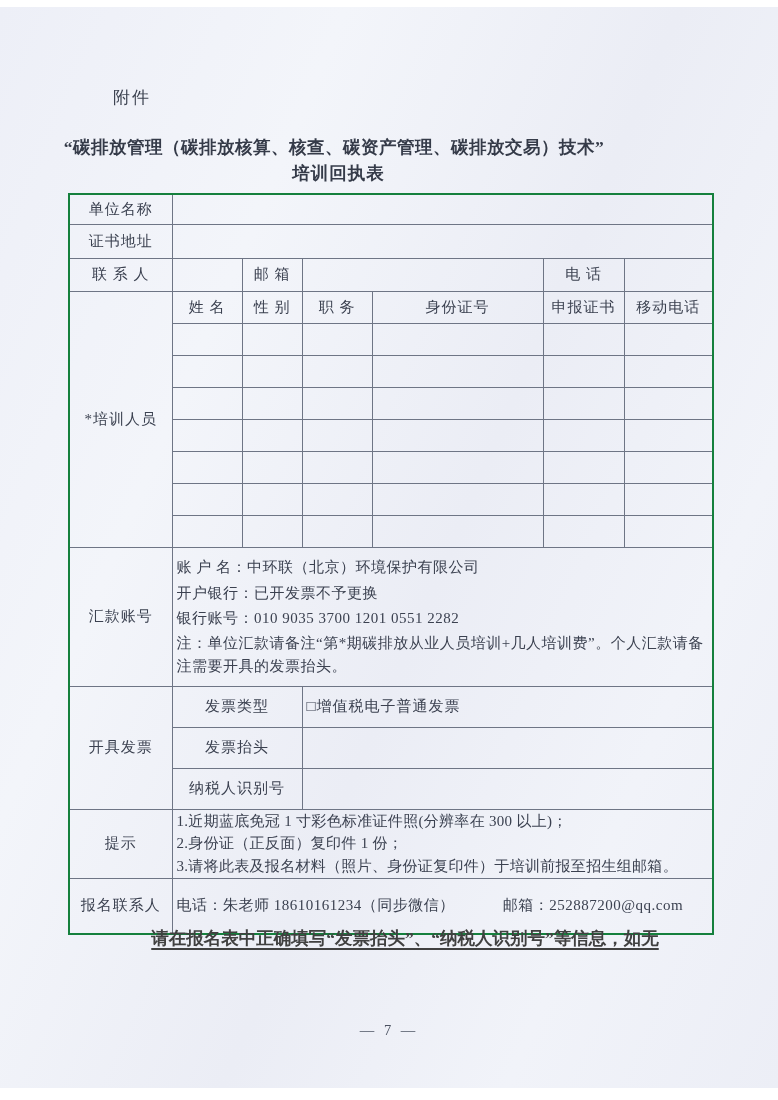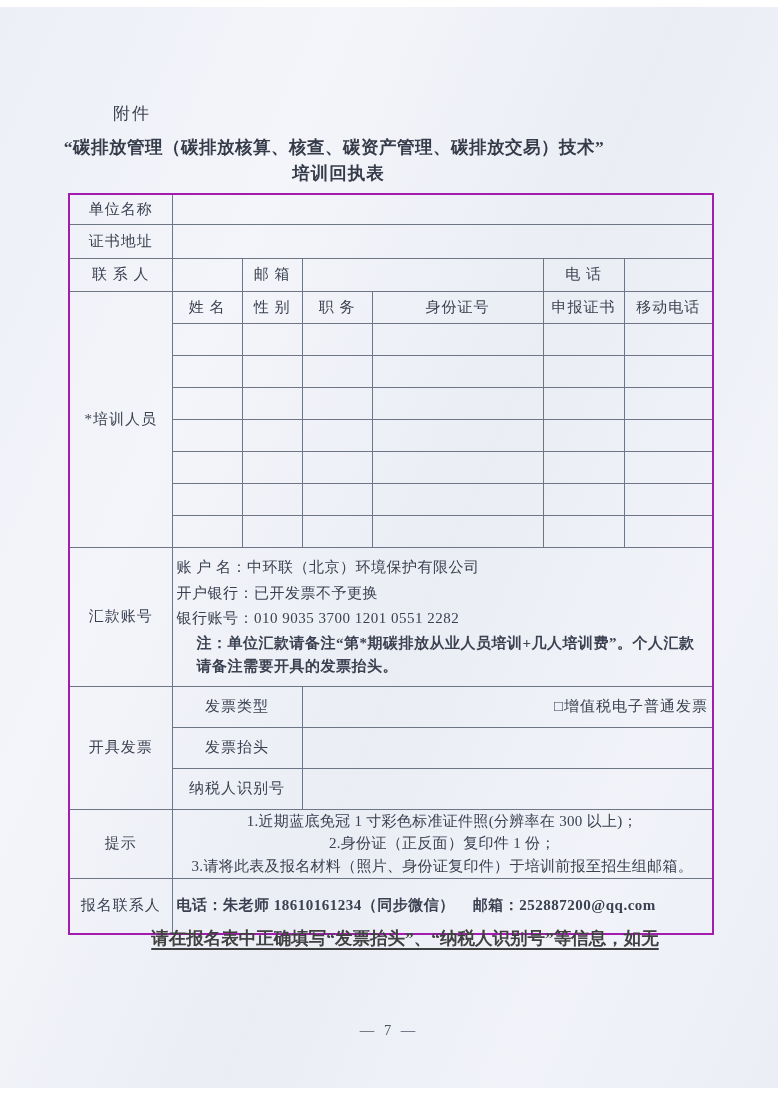--- a/index.html
+++ b/index.html
@@ -8,49 +8,49 @@
     font-family:"Liberation Serif","DejaVu Serif",serif;
     background:#ffffff;
     position:relative;
     overflow:hidden;
   }
   .sheet{
     position:absolute;left:0;top:7px;right:0;bottom:12px;
     background:linear-gradient(113deg,#edeff7 0%,#f3f5fa 28%,#ebedf5 55%,#f1f3f9 78%,#eceef6 100%);
   }
   .attachment{
-    position:absolute;left:113px;top:102px;
+    position:absolute;left:113px;top:86px;
     font-size:17px;color:#3c4250;letter-spacing:2px;
   }
   .doc-title{
     position:absolute;left:0;top:134px;width:668px;
     text-align:center;font-weight:bold;color:#353b49;
   }
   .doc-title .t1{font-size:17.5px;letter-spacing:0.5px;line-height:26px;display:block;}
   .doc-title .t2{font-size:17.5px;letter-spacing:1px;line-height:26px;display:block;margin-left:9px;}
   table.form{
     position:absolute;left:68px;top:193px;width:644px;
     border-collapse:collapse;table-layout:fixed;
     font-size:15px;color:#3b4150;
   }
   table.form td{
     border:1px solid #6e7585;
     padding:0 4px;
     vertical-align:middle;
     overflow:hidden;
   }
-  table.form{border:2px solid #a21caf;}
+  table.form{border:2px solid #15803d;}
   td.lbl{text-align:center;letter-spacing:1px;}
   td.fill{background:transparent;}
   td.content{padding:4px 10px;}
   .rm-line{line-height:25.5px;letter-spacing:0.5px;}
-  .rm-note{line-height:23px;font-weight:bold;letter-spacing:0.5px;margin-left:20px;}
-  .tip-line{line-height:22.5px;letter-spacing:0.3px;text-align:center;}
-  .reg-line{display:flex;gap:18px;font-weight:bold;letter-spacing:0.5px;}
-  td.inv-val{text-align:right;letter-spacing:1px;}
+  .rm-note{line-height:23px;font-weight:normal;letter-spacing:0.5px;}
+  .tip-line{line-height:22.5px;letter-spacing:0.3px;}
+  .reg-line{display:flex;gap:48px;font-weight:normal;letter-spacing:0.5px;}
+  td.inv-val{text-align:left;letter-spacing:1px;}
   .footer-note{
     position:absolute;left:0;top:925px;width:778px;
     text-align:center;font-weight:bold;font-size:17.5px;color:#404040;
     line-height:27px;
     padding-left:16px;
   }
   .footer-note span{
     text-decoration:underline;
     text-underline-offset:4px;
     text-decoration-thickness:1.5px;

